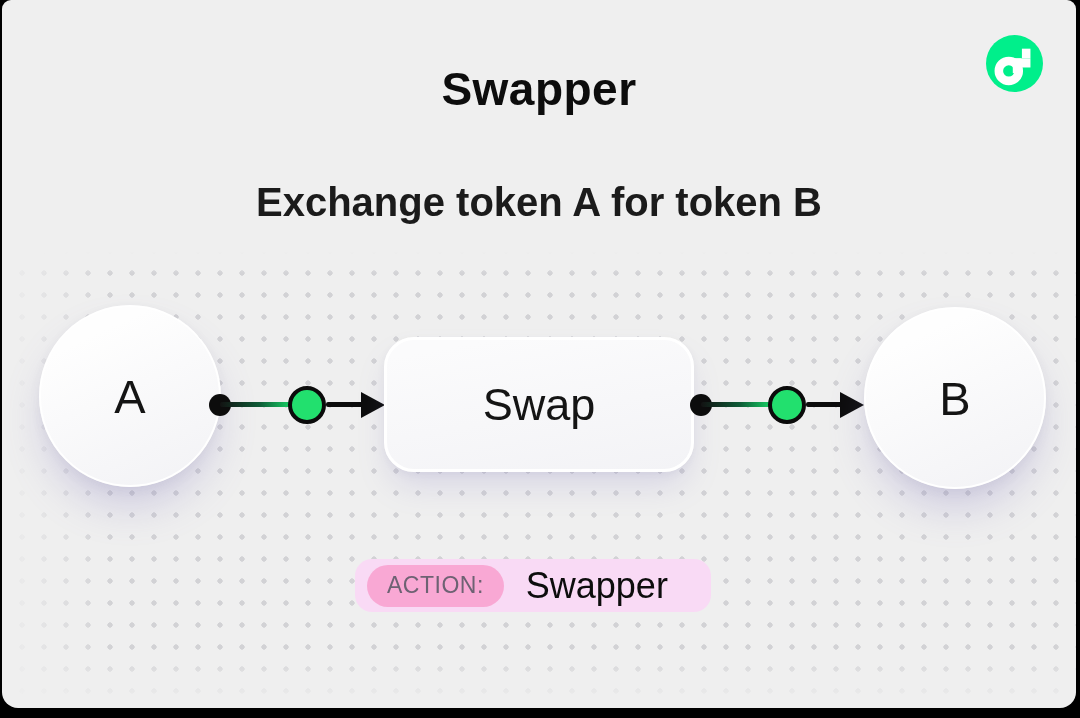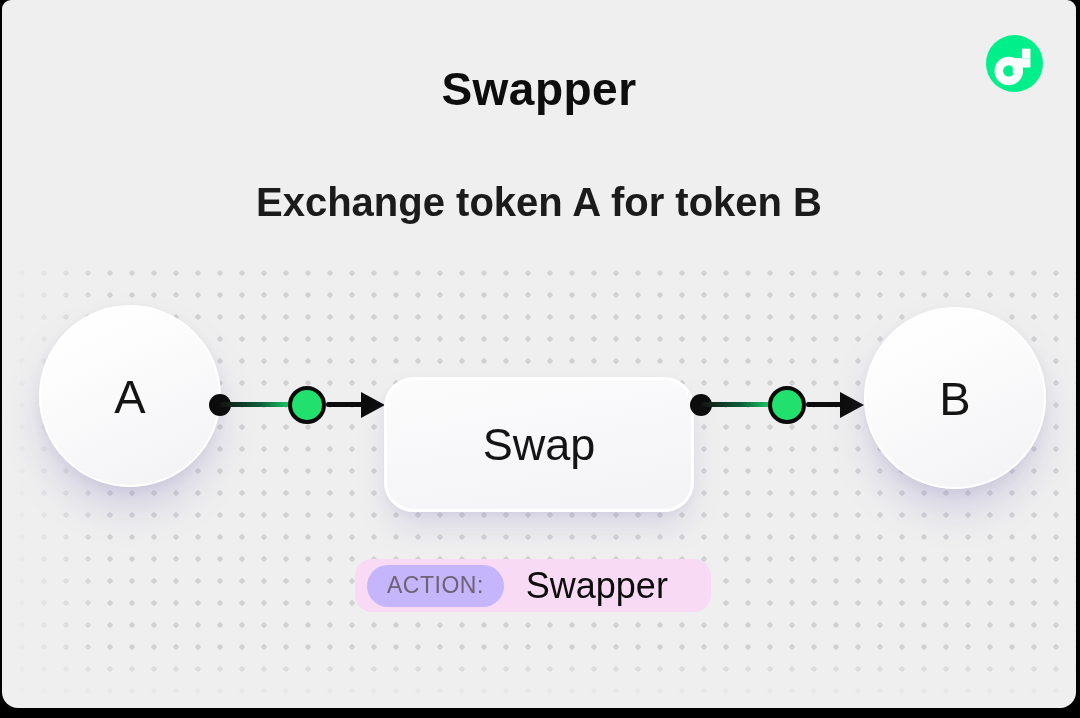--- a/index.html
+++ b/index.html
@@ -54,21 +54,21 @@
   .circle-a { left: 37px; top: 305px; }
   .circle-b { left: 862px; top: 307px; }
 
   .swap-box {
     position: absolute; left: 382px; top: 337px; width: 310px; height: 135px;
     border-radius: 30px;
     background: linear-gradient(170deg, #fbfbfc 10%, #f3f3f6 100%);
     border: 3px solid #ffffff;
     box-shadow: 0 18px 32px -6px rgba(128,120,190,0.22), 0 3px 8px rgba(60,60,90,0.05);
     display: flex; align-items: center; justify-content: center;
-    font-size: 45px; color: #141414; margin-top: 40px;
+    font-size: 45px; color: #141414;
   }
 
   
   .conn-dot {
     position: absolute; width: 22px; height: 22px; border-radius: 50%;
     background: #0c0c0c; top: 394px;
   }
   .conn-line { position: absolute; height: 5px; top: 402px; border-radius: 2px; }
   .line-grad { background: linear-gradient(90deg, #121212 0%, #0e5c37 45%, #15bd5d 75%, #1ddb69 100%); }
   .line-black { background: #0c0c0c; }
@@ -82,21 +82,21 @@
     border-left: 24px solid #0c0c0c;
   }
 
   
   .action-badge {
     position: absolute; left: 353px; top: 559px; width: 356px; height: 53px;
     background: #F9DAF5; border-radius: 17px;
     display: flex; align-items: center; padding: 0 12px;
   }
   .action-label {
-    background: #c4b5fd; border-radius: 21px; height: 42px; padding: 0 20px;
+    background: #f9a8d4; border-radius: 21px; height: 42px; padding: 0 20px;
     display: flex; align-items: center;
     font-size: 23px; font-weight: 500; color: #6E6273; letter-spacing: 0.5px;
   }
   .action-value { margin-left: 22px; font-size: 36px; color: #0d0d0d; }
 </style>
 </head>
 <body>
 
 <div class="canvas">
 

